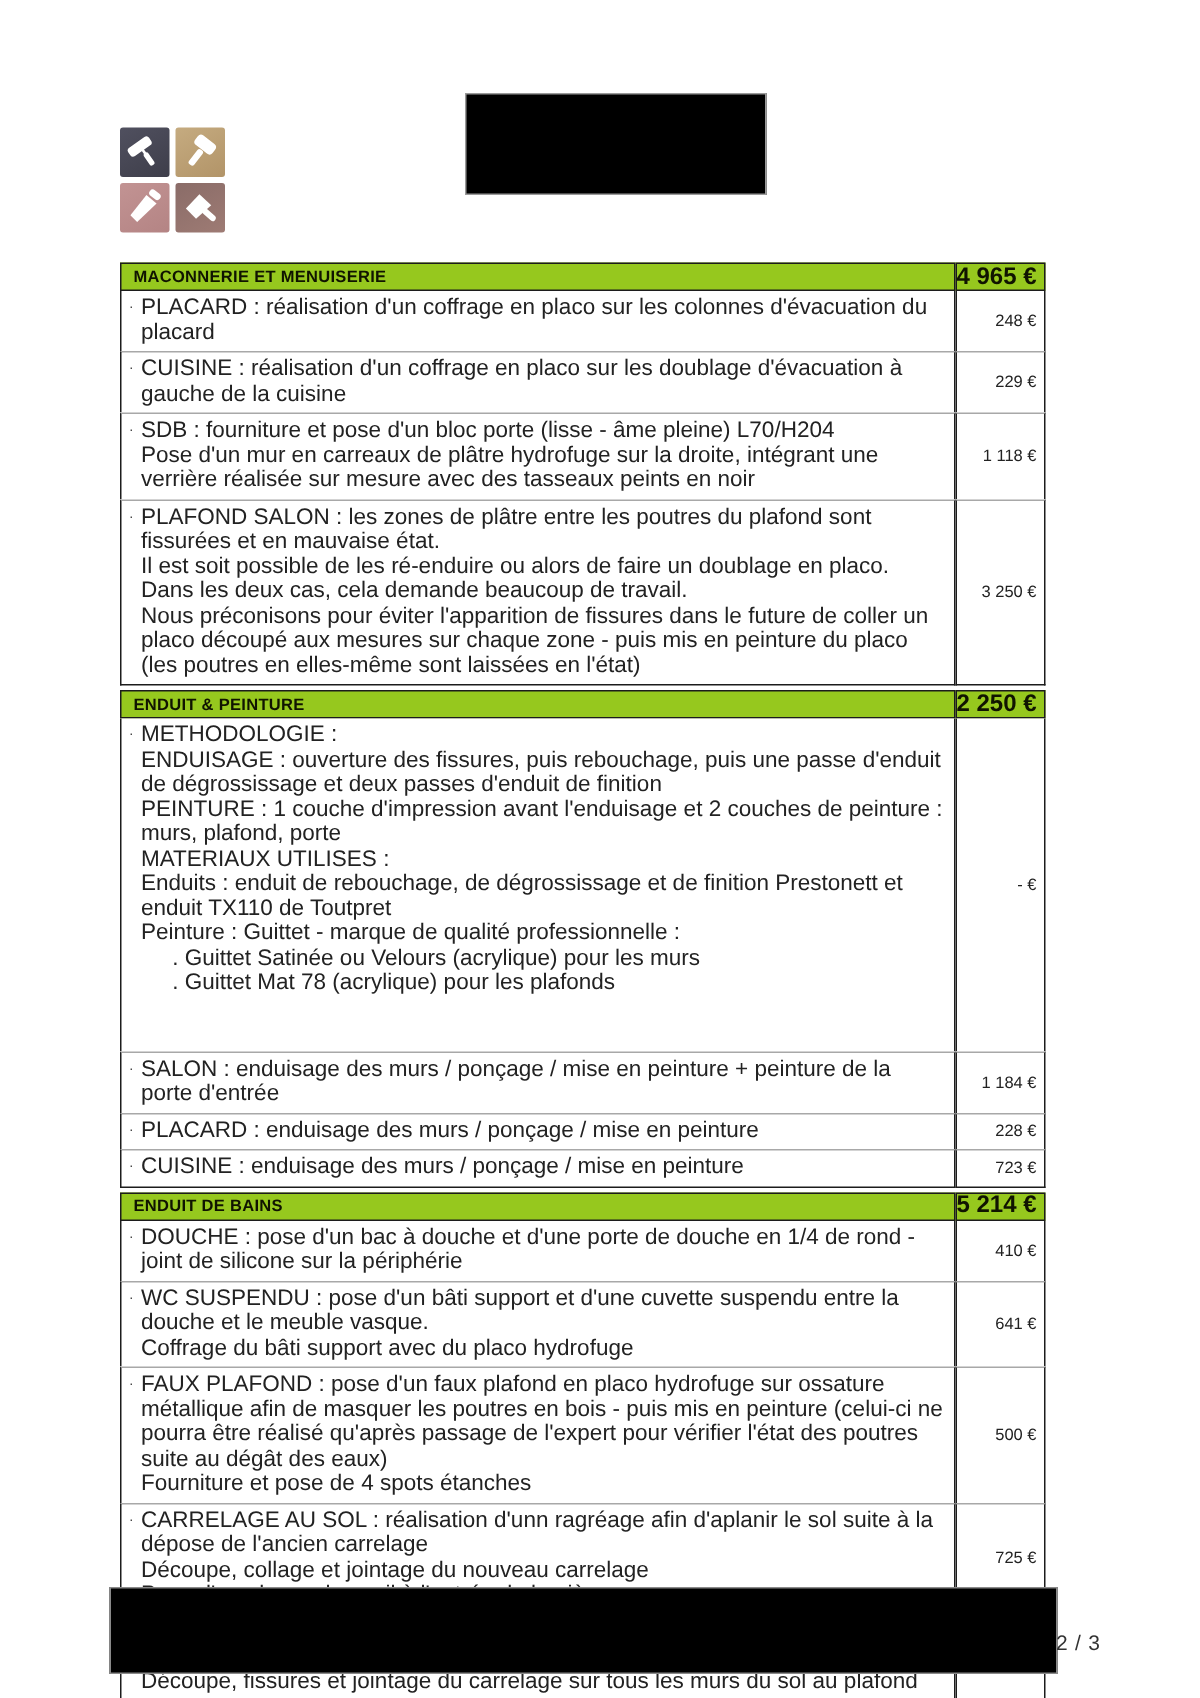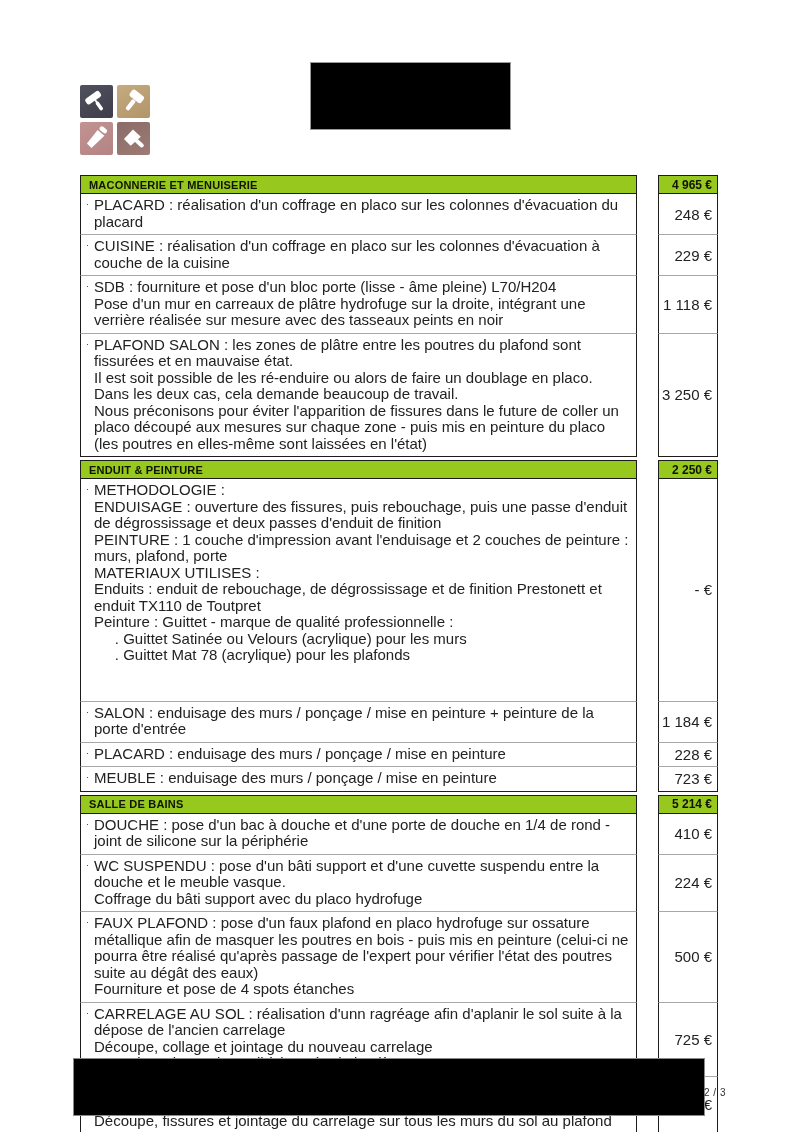--- a/index.html
+++ b/index.html
@@ -16,43 +16,43 @@
   .tile-roller{background:linear-gradient(150deg,var(--tile-roller) 0%,#3e3e4a 100%);}
   .tile-mallet{background:linear-gradient(150deg,#c5ab80 0%,var(--tile-mallet) 100%);}
   .tile-saw{background:linear-gradient(150deg,#c29393 0%,var(--tile-saw) 100%);}
   .tile-knife{background:linear-gradient(150deg,#8a6c68 0%,var(--tile-knife) 100%);}
 
   
   .redact-top{position:absolute;left:310px;top:62px;width:201px;height:68px;
               background:#000;border:1px solid #9a9a9a;box-sizing:border-box;}
   .redact-footer{position:absolute;left:73px;top:1058px;width:632px;height:58px;
                  background:#000;border:1px solid #8a8a8a;box-sizing:border-box;}
-  .page-number{position:absolute;left:704px;top:1087px;font-size:10px;color:#333;
+  .page-number{position:absolute;left:704px;top:1087px;font-size:14px;color:#333;
                letter-spacing:0.5px;}
 
   
   .content{position:absolute;left:80px;top:175px;width:638px;}
-  .section{display:grid;grid-template-columns:557px 60px;column-gap:21px;
+  .section{display:grid;grid-template-columns:557px 60px;
            margin-bottom:3px;}
   .hdr-title,.hdr-total{
     background:var(--accent-green);border:1.5px solid var(--border-dark);
     font-weight:bold;font-size:11px;height:19px;box-sizing:border-box;
     display:flex;align-items:center;color:#101400;white-space:nowrap;
   }
   .hdr-title{padding:0 8px;letter-spacing:0.2px;}
-  .hdr-total{justify-content:flex-end;padding:0 5px;font-size:12px;}
+  .hdr-total{justify-content:flex-end;padding:0 5px;font-size:16px;}
 
   .main-cell{
     border-left:1.5px solid var(--border-dark);border-right:1.5px solid var(--border-dark);
     display:flex;gap:5px;padding:3px 6px 4px 5px;box-sizing:border-box;background:#fff;
   }
   .price-cell{
     border-left:1.5px solid var(--border-dark);border-right:1.5px solid var(--border-dark);
     display:flex;align-items:center;justify-content:flex-end;
-    padding:2px 5px;font-size:15px;box-sizing:border-box;background:#fff;white-space:nowrap;
+    padding:2px 5px;font-size:11px;box-sizing:border-box;background:#fff;white-space:nowrap;
   }
   .main-cell:not(.first),.price-cell:not(.first){border-top:1px solid var(--border-light);}
   .main-cell.last,.price-cell.last{border-bottom:1.5px solid var(--border-dark);}
 
   .bullet{flex:0 0 auto;font-size:9px;line-height:15px;color:#333;}
   .txt{white-space:pre-wrap;font-size:15px;line-height:16.5px;color:#222;}
 </style>
 </head>
 <body>
 
@@ -96,21 +96,21 @@
       <div class="section">
         <div class="hdr-title">MACONNERIE ET MENUISERIE</div>
         <div class="hdr-total">4 965 €</div>
         <div class="main-cell first">
           <span class="bullet">·</span>
           <div class="txt">PLACARD : réalisation d'un coffrage en placo sur les colonnes d'évacuation du placard</div>
         </div>
         <div class="price-cell first">248 €</div>
         <div class="main-cell">
           <span class="bullet">·</span>
-          <div class="txt">CUISINE : réalisation d'un coffrage en placo sur les colonnes d'évacuation à couche de la cuisine</div>
+          <div class="txt">CUISINE : réalisation d'un coffrage en placo sur les doublage d'évacuation à gauche de la cuisine</div>
         </div>
         <div class="price-cell">229 €</div>
         <div class="main-cell">
           <span class="bullet">·</span>
           <div class="txt">SDB : fourniture et pose d'un bloc porte (lisse - âme pleine) L70/H204
 Pose d'un mur en carreaux de plâtre hydrofuge sur la droite, intégrant une verrière réalisée sur mesure avec des tasseaux peints en noir</div>
         </div>
         <div class="price-cell">1 118 €</div>
         <div class="main-cell last">
           <span class="bullet">·</span>
@@ -142,38 +142,38 @@
           <div class="txt">SALON : enduisage des murs / ponçage / mise en peinture + peinture de la porte d'entrée</div>
         </div>
         <div class="price-cell">1 184 €</div>
         <div class="main-cell">
           <span class="bullet">·</span>
           <div class="txt">PLACARD : enduisage des murs / ponçage / mise en peinture</div>
         </div>
         <div class="price-cell">228 €</div>
         <div class="main-cell last">
           <span class="bullet">·</span>
-          <div class="txt">MEUBLE : enduisage des murs / ponçage / mise en peinture</div>
+          <div class="txt">CUISINE : enduisage des murs / ponçage / mise en peinture</div>
         </div>
         <div class="price-cell last">723 €</div>
       </div>
       <div class="section">
-        <div class="hdr-title">SALLE DE BAINS</div>
+        <div class="hdr-title">ENDUIT DE BAINS</div>
         <div class="hdr-total">5 214 €</div>
         <div class="main-cell first">
           <span class="bullet">·</span>
           <div class="txt">DOUCHE : pose d'un bac à douche et d'une porte de douche en 1/4 de rond - joint de silicone sur la périphérie</div>
         </div>
         <div class="price-cell first">410 €</div>
         <div class="main-cell">
           <span class="bullet">·</span>
           <div class="txt">WC SUSPENDU : pose d'un bâti support et d'une cuvette suspendu entre la douche et le meuble vasque.
 Coffrage du bâti support avec du placo hydrofuge</div>
         </div>
-        <div class="price-cell">224 €</div>
+        <div class="price-cell">641 €</div>
         <div class="main-cell">
           <span class="bullet">·</span>
           <div class="txt">FAUX PLAFOND : pose d'un faux plafond en placo hydrofuge sur ossature métallique afin de masquer les poutres en bois - puis mis en peinture (celui-ci ne pourra être réalisé qu'après passage de l'expert pour vérifier l'état des poutres suite au dégât des eaux)
 Fourniture et pose de 4 spots étanches</div>
         </div>
         <div class="price-cell">500 €</div>
         <div class="main-cell">
           <span class="bullet">·</span>
           <div class="txt">CARRELAGE AU SOL : réalisation d'unn ragréage afin d'aplanir le sol suite à la dépose de l'ancien carrelage
 Découpe, collage et jointage du nouveau carrelage

